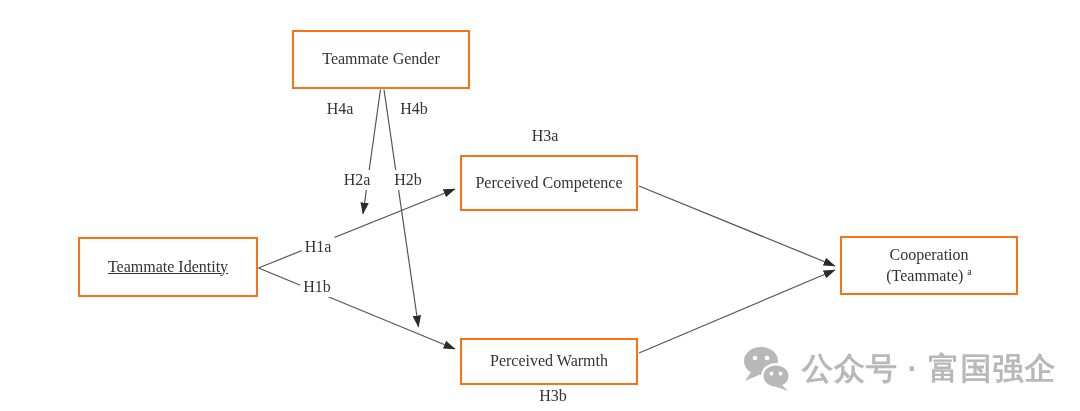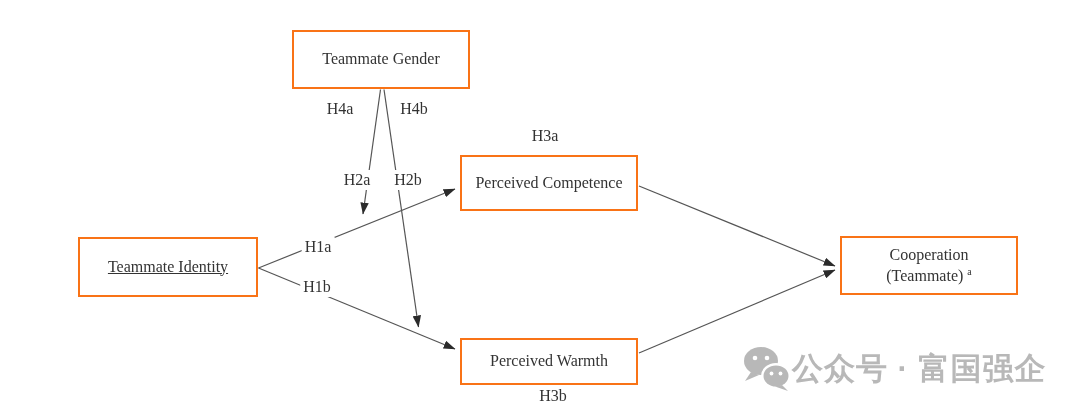--- a/index.html
+++ b/index.html
@@ -47,21 +47,21 @@
   #hlabel-h2b{left:408px;top:180px;}
   #hlabel-h3a{left:545px;top:136px;background:transparent;}
   #hlabel-h3b{left:553px;top:396px;background:transparent;}
   #hlabel-h4a{left:340px;top:109px;background:transparent;}
   #hlabel-h4b{left:414px;top:109px;background:transparent;}
   .watermark{
     position:absolute;
     left:742px;top:346px;
     display:flex;
     align-items:center;
-    gap:2px;
+    gap:12px;
     color:#b8b8b8;
   }
   .watermark-text{
     font-family:"Liberation Sans", sans-serif;
     font-size:31px;
     font-weight:bold;
     letter-spacing:1px;
     white-space:nowrap;
   }
 </style>

